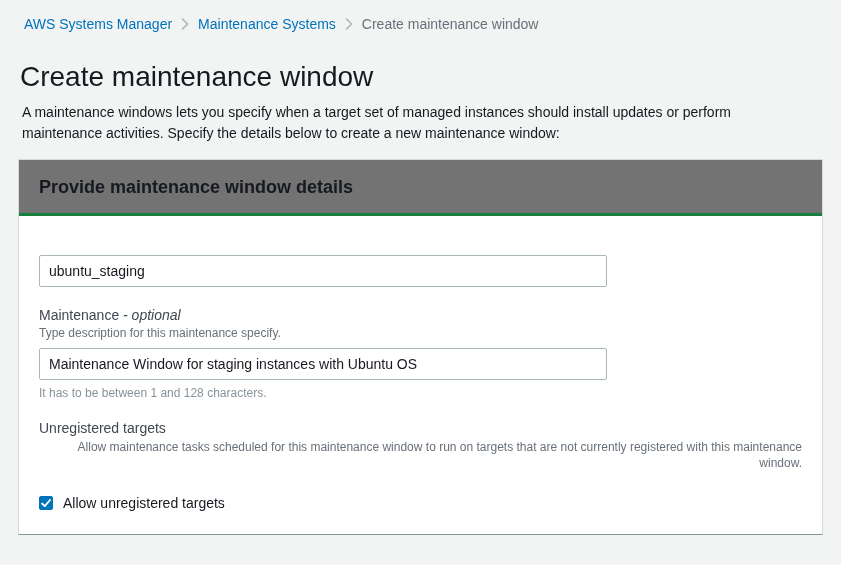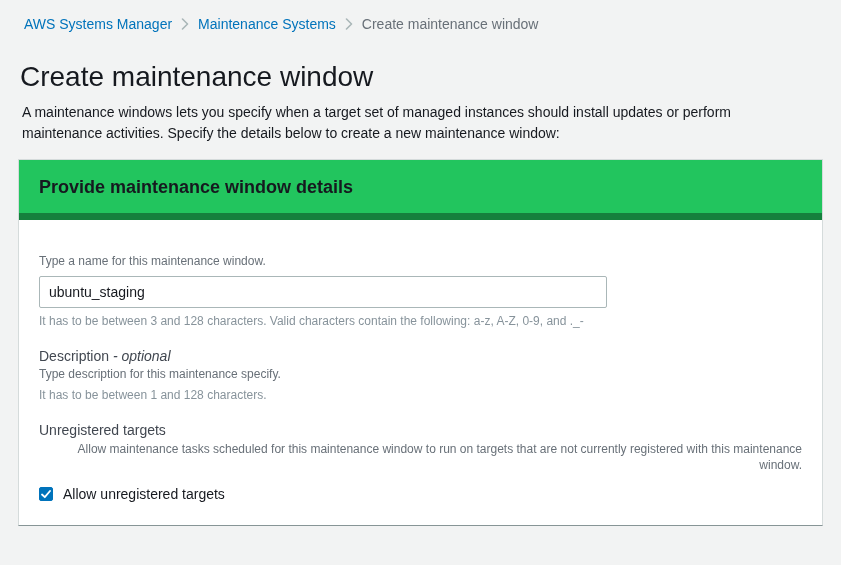--- a/index.html
+++ b/index.html
@@ -50,23 +50,23 @@
   
   .card {
     margin: 15px 18px 0 18px;
     width: 805px;
     background: #ffffff;
     border: 1px solid #d5dbdb;
     border-bottom: 1px solid #879596;
     border-radius: 0;
   }
   .card-header {
-    background: #22c55e;
+    background: #737373;
     padding: 16px 20px 15px 20px;
-    border-bottom: 7px solid #15803d;
+    border-bottom: 3px solid #15803d;
   }
   .card-header h2 {
     font-size: 18px;
     line-height: 22px;
     font-weight: 700;
     color: #16191f;
   }
   .card-body { padding: 32px 20px 22px 20px; }
 
   .form-group { margin-bottom: 20px; }
@@ -102,21 +102,21 @@
     margin-top: 6px;
     font-size: 12px;
     line-height: 14px;
     color: #87939b;
   }
 
   
   .checkbox-row {
     display: flex;
     align-items: center;
-    margin-top: 12px;
+    margin-top: 23px;
     cursor: pointer;
   }
   .checkbox-box {
     width: 14px;
     height: 14px;
     background: #0073bb;
     border: 1px solid #0073bb;
     border-radius: 2px;
     display: inline-flex;
     align-items: center;
@@ -156,31 +156,30 @@
 
   <p class="page-intro">A maintenance windows lets you specify when a target set of managed instances should install updates or perform maintenance activities. Specify the details below to create a new maintenance window:</p>
 
   <section class="card">
     <div class="card-header">
       <h2>Provide maintenance window details</h2>
     </div>
     <div class="card-body">
 
       <div class="form-group">
-        <div class="field-help">Type a name for this maintenance window.</div>
         <input type="text" class="text-input" value="ubuntu_staging" style="">
-        <div class="field-constraint">It has to be between 3 and 128 characters. Valid characters contain the following: a-z, A-Z, 0-9, and ._-</div>
       </div>
 
       <div class="form-group">
         <div class="field-label">
-          <span>Description</span>
+          <span>Maintenance</span>
           <span class="optional">- optional</span>
         </div>
         <div class="field-help">Type description for this maintenance specify.</div>
+        <input type="text" class="text-input" value="Maintenance Window for staging instances with Ubuntu OS" style="">
         <div class="field-constraint">It has to be between 1 and 128 characters.</div>
       </div>
 
       <div class="form-group">
         <div class="field-label">Unregistered targets</div>
         <div class="field-help wide">Allow maintenance tasks scheduled for this maintenance window to run on targets that are not currently registered with this maintenance window.</div>
         <div class="checkbox-row">
           <span class="checkbox-box">
             <span>
               <svg width="10" height="9" viewBox="0 0 10 9">

